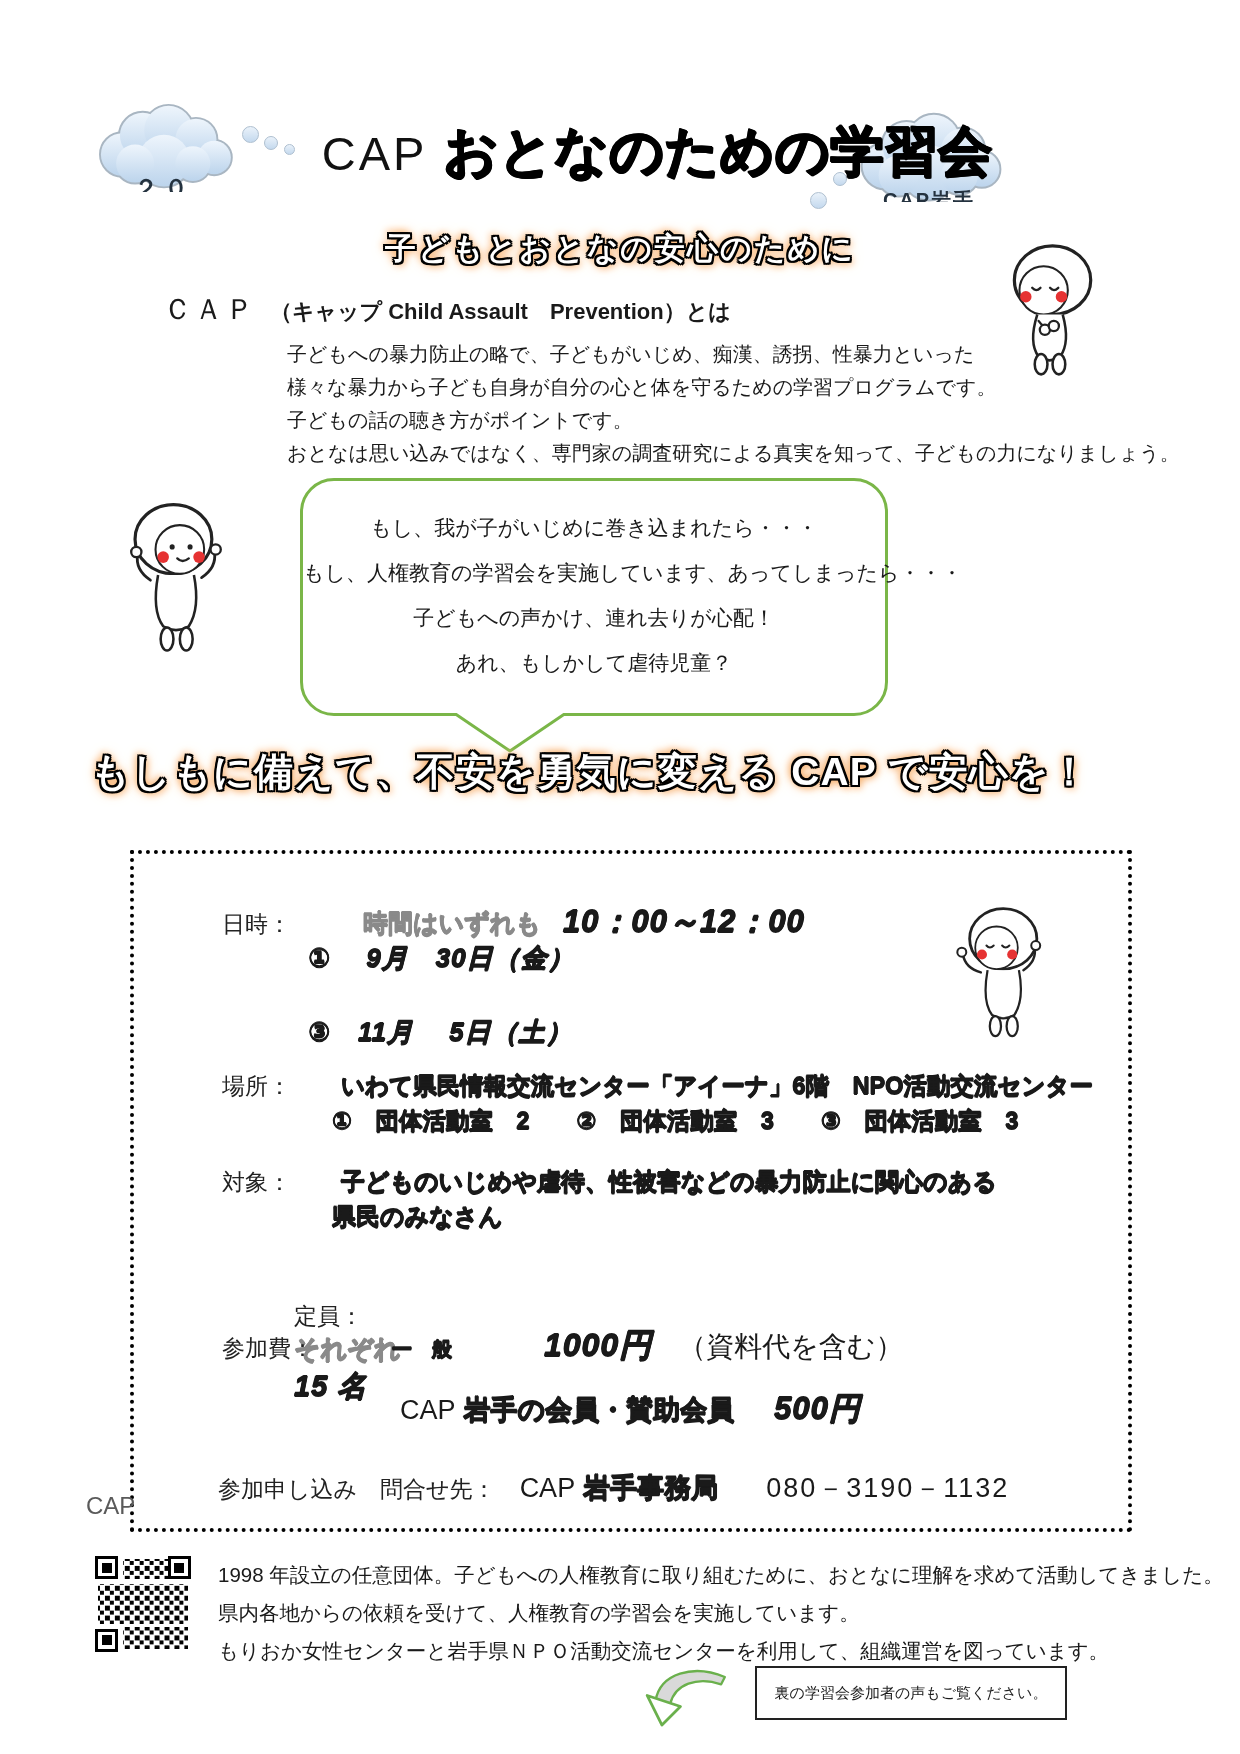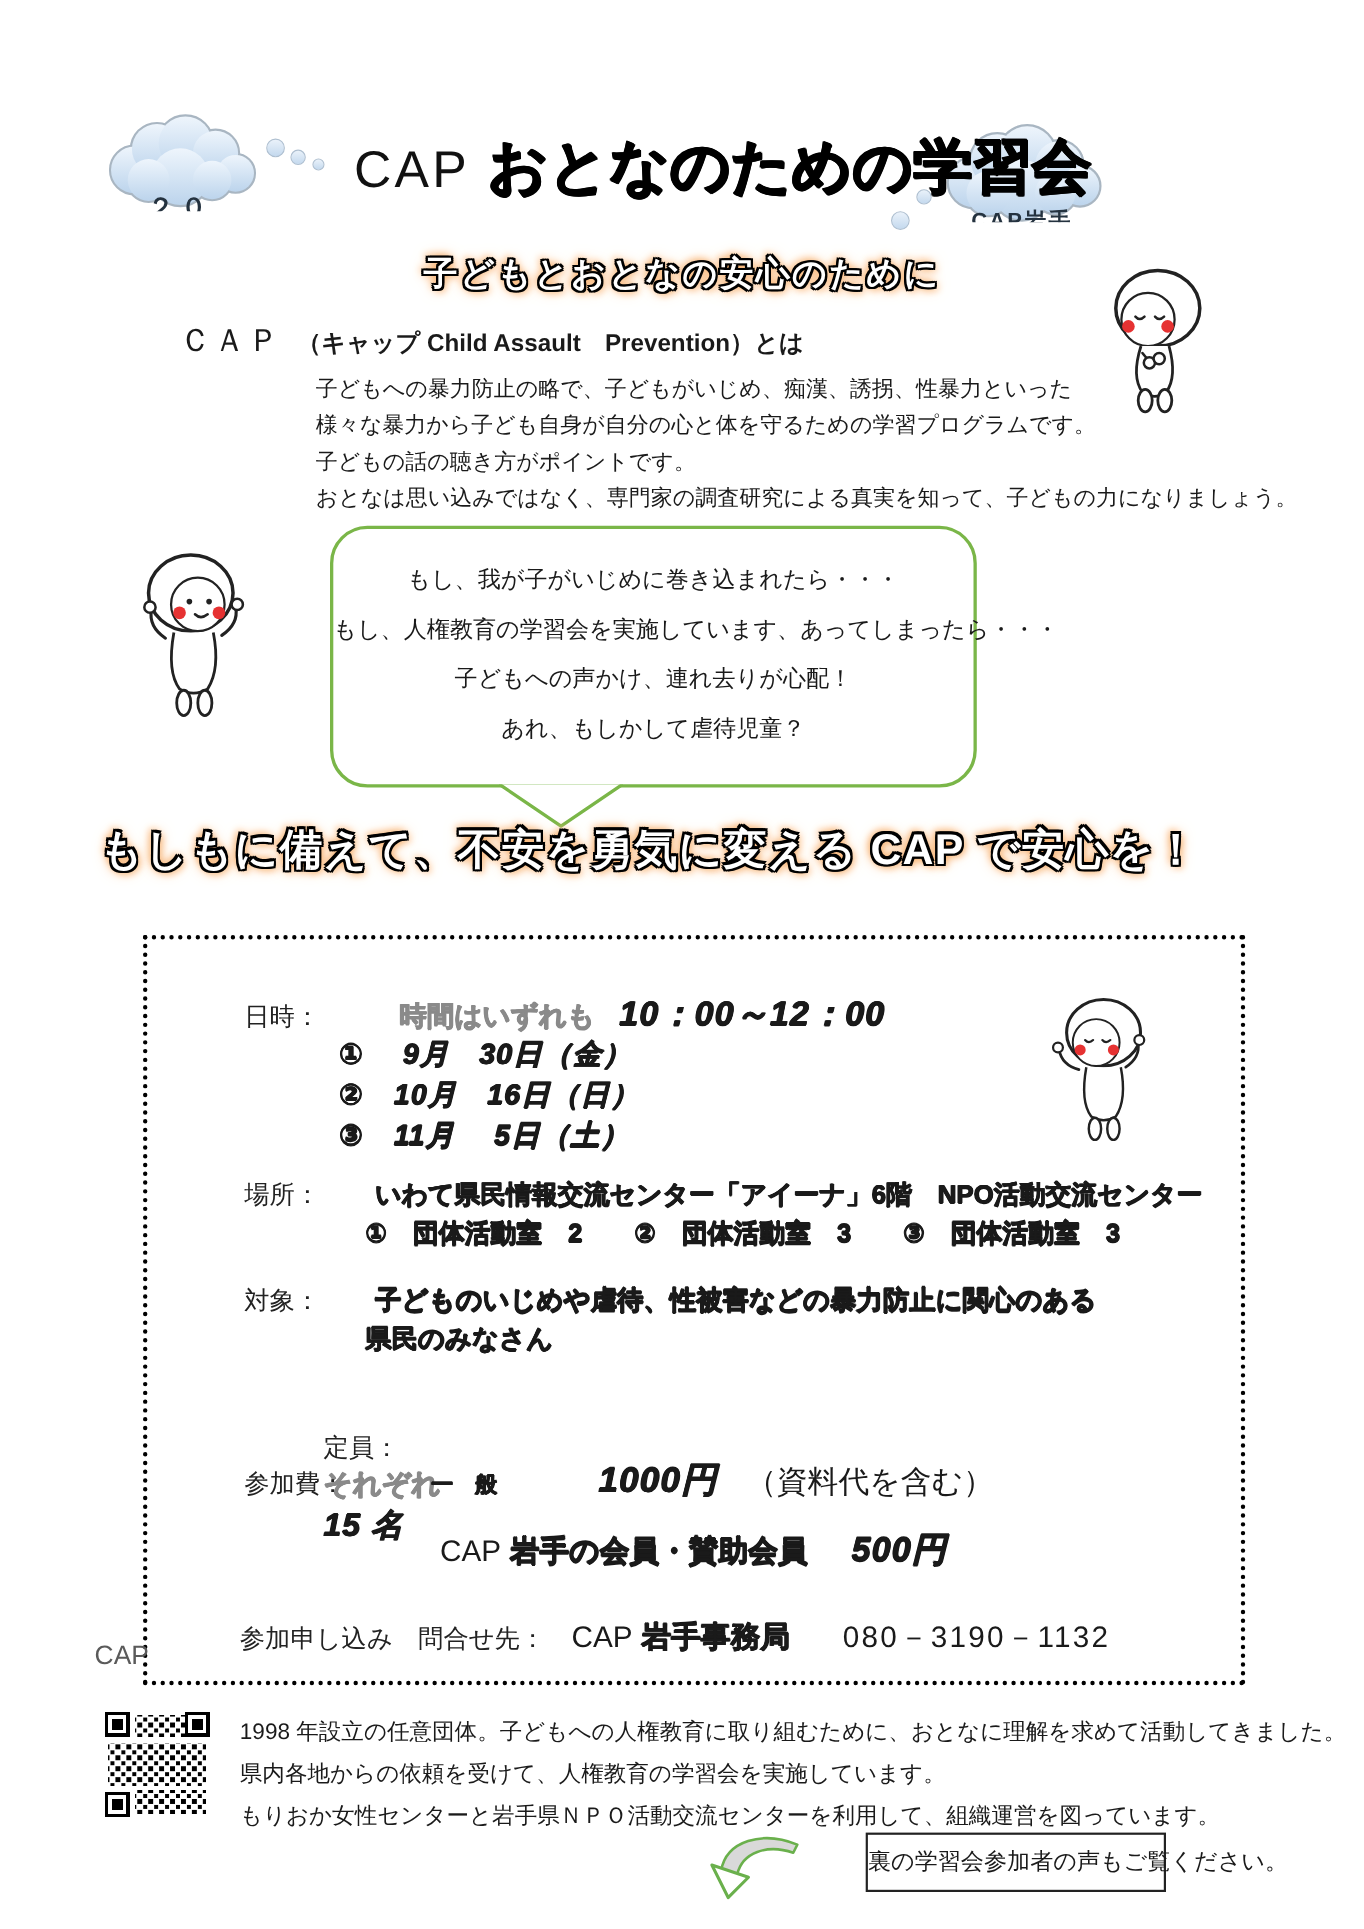--- a/index.html
+++ b/index.html
@@ -47,22 +47,22 @@
     border:4px dotted #000;box-sizing:border-box;}
   .row{position:absolute;display:flex;align-items:baseline;white-space:nowrap;}
   .lbl{font-size:23px;color:#222;}
   .heavy{font-weight:900;
     text-shadow:0.6px 0 currentColor,-0.6px 0 currentColor,0 0.6px currentColor,0 -0.6px currentColor;}
   .gray{color:#8a8a8a;}
   .num{font-style:italic;letter-spacing:1px;}
 
   .footer-cap{position:absolute;left:86px;top:1492px;font-size:24px;color:#5a5a5a;}
   .footer-lines{position:absolute;left:218px;top:1556px;font-size:20.5px;line-height:38px;white-space:nowrap;}
-  .note-box{position:absolute;left:755px;top:1666px;width:273px;height:54px;border:2px solid #222;
-    box-sizing:border-box;text-align:center;line-height:50px;font-size:21px;white-space:nowrap;margin-left:32px;}
+  .note-box{position:absolute;left:755px;top:1666px;width:312px;height:54px;border:2px solid #222;
+    box-sizing:border-box;text-align:center;line-height:50px;font-size:15px;white-space:nowrap;}
   .qr{position:absolute;left:95px;top:1556px;width:96px;height:96px;}
   .arrow{position:absolute;left:638px;top:1664px;width:96px;height:74px;}
   .mascot{position:absolute;}
   .mascot svg{width:100%;height:100%;display:block;}
 </style>
 </head>
 <body>
 
 <div class="page">
 
@@ -195,21 +195,20 @@
   <div class="headline outline-orange">もしもに備えて、不安を勇気に変える CAP で安心を！</div>
 
   <div class="details-box"></div>
 
   <div class="row" style="left:222px;top:901px;">
     <span class="lbl">日時：</span>
     <span class="heavy gray" style="font-size:25px;margin-left:72px;">時間はいずれも</span>
     <span class="heavy num" style="font-size:31px;margin-left:22px;font-style:italic;">10：00～12：00</span>
   </div>
   <div class="row heavy num" style="left:308px;top:941px;font-size:26px;">①　 9月　30日（金）</div>
-  <div class="row heavy num" style="left:308px;top:978px;font-size:26px;">②　10月　16日（日）</div>
   <div class="row heavy num" style="left:308px;top:1015px;font-size:26px;">③　11月　 5日（土）</div>
 
   <div class="mascot" style="left:945px;top:888px;width:112px;height:180px;">
     <svg viewBox="0 0 100 130">
       <ellipse cx="52" cy="30" rx="30" ry="27" fill="#fff" stroke="#222" stroke-width="2.5"></ellipse>
       <circle cx="46" cy="38" r="19" fill="#fff" stroke="#222" stroke-width="1.6"></circle>
       <path d="M37,36 q3,3.5 6.5,0" fill="none" stroke="#222" stroke-width="1.8" stroke-linecap="round"></path>
       <path d="M51,36 q3,3.5 6.5,0" fill="none" stroke="#222" stroke-width="1.8" stroke-linecap="round"></path>
       <circle cx="33" cy="44" r="4.5" fill="#e63232"></circle>
         <circle cx="60" cy="44" r="4.5" fill="#e63232"></circle>

